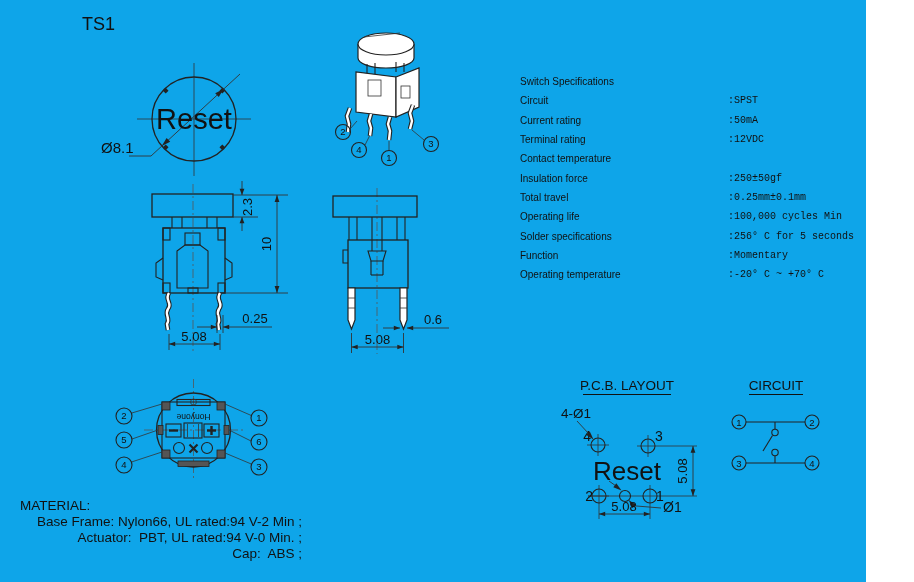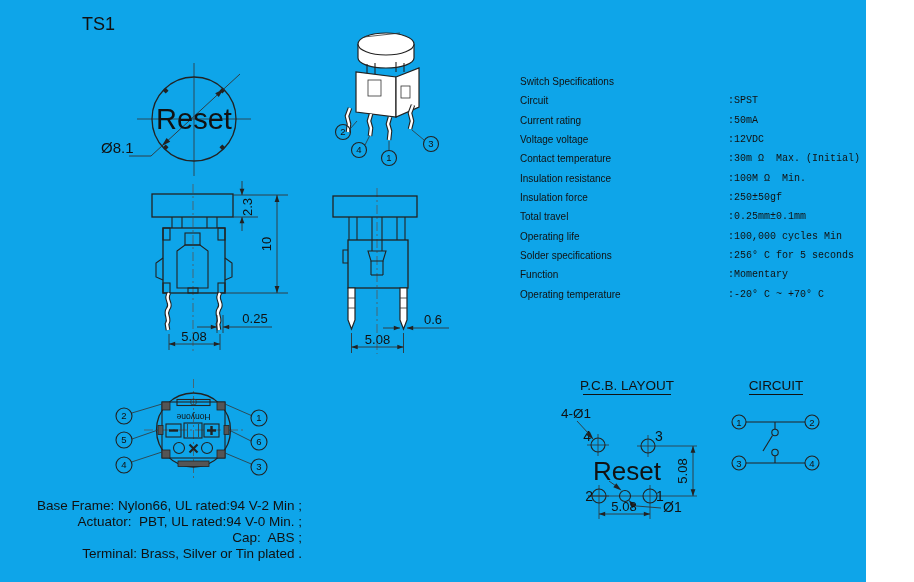--- a/index.html
+++ b/index.html
@@ -244,30 +244,25 @@
     <div>Switch Specifications</div>
     <div class="spec-row">
         <span class="spec-label">Circuit</span>
         <span class="spec-value">:SPST</span>
       </div>
     <div class="spec-row">
         <span class="spec-label">Current rating</span>
         <span class="spec-value">:50mA</span>
       </div>
     <div class="spec-row">
-        <span class="spec-label">Voltage voltage</span>
+        <span class="spec-label">Terminal rating</span>
         <span class="spec-value">:12VDC</span>
       </div>
     <div class="spec-row">
         <span class="spec-label">Contact temperature</span>
-        <span class="spec-value">:30m Ω  Max. (Initial)</span>
-      </div>
-    <div class="spec-row">
-        <span class="spec-label">Insulation resistance</span>
-        <span class="spec-value">:100M Ω  Min.</span>
       </div>
     <div class="spec-row">
         <span class="spec-label">Insulation force</span>
         <span class="spec-value">:250±50gf</span>
       </div>
     <div class="spec-row">
         <span class="spec-label">Total travel</span>
         <span class="spec-value">:0.25mm±0.1mm</span>
       </div>
     <div class="spec-row">
@@ -343,19 +338,19 @@
     <text class="callout" x="739" y="425.5" font-size="10">1</text>
     <circle class="ol2" cx="812" cy="422" r="7" fill="#fff"></circle>
     <text class="callout" x="812" y="425.5" font-size="10">2</text>
     <circle class="ol2" cx="739" cy="463" r="7" fill="#fff"></circle>
     <text class="callout" x="739" y="466.5" font-size="10">3</text>
     <circle class="ol2" cx="812" cy="463" r="7" fill="#fff"></circle>
     <text class="callout" x="812" y="466.5" font-size="10">4</text>
   </svg>
 
   <div class="material">
+    <div>MATERIAL:</div>
     <div class="line">Base Frame: Nylon66, UL rated:94 V-2 Min ;</div>
     <div class="line">Actuator:  PBT, UL rated:94 V-0 Min. ;</div>
     <div class="line">Cap:  ABS ;</div>
-    <div class="line">Terminal: Brass, Silver or Tin plated .</div>
   </div>
 
 </div>
 
 </body></html>

